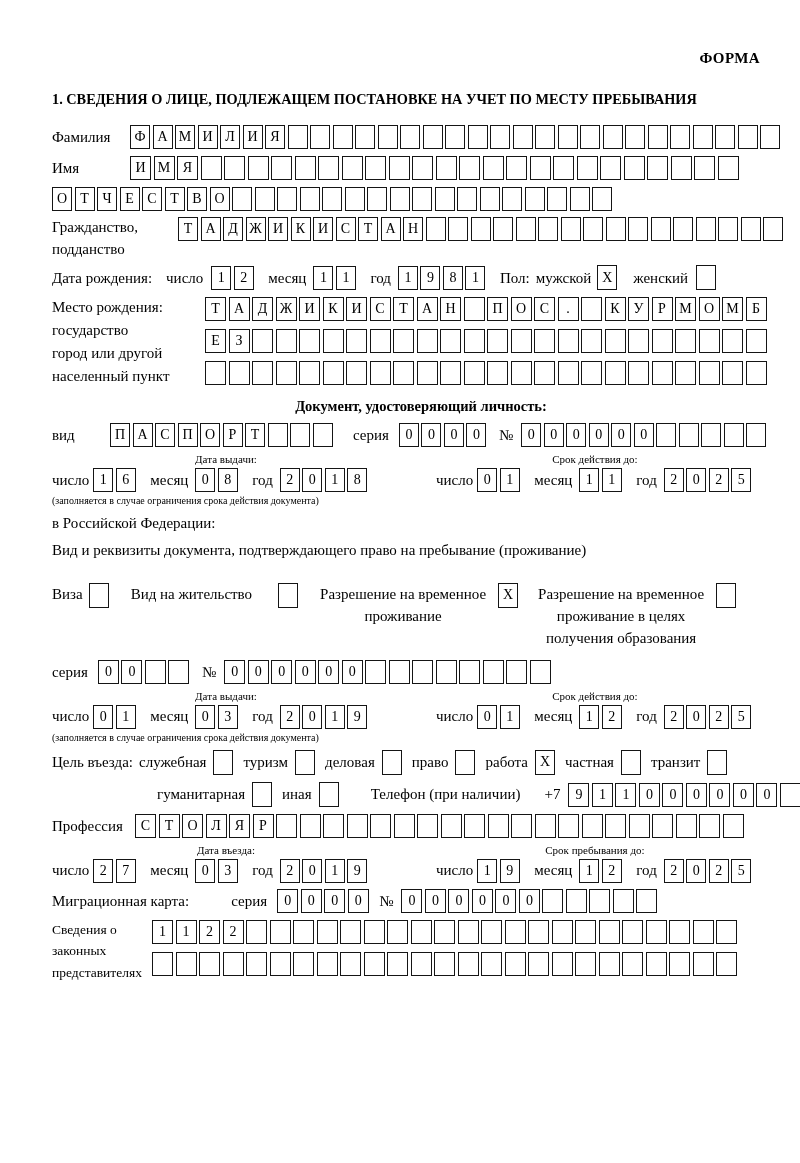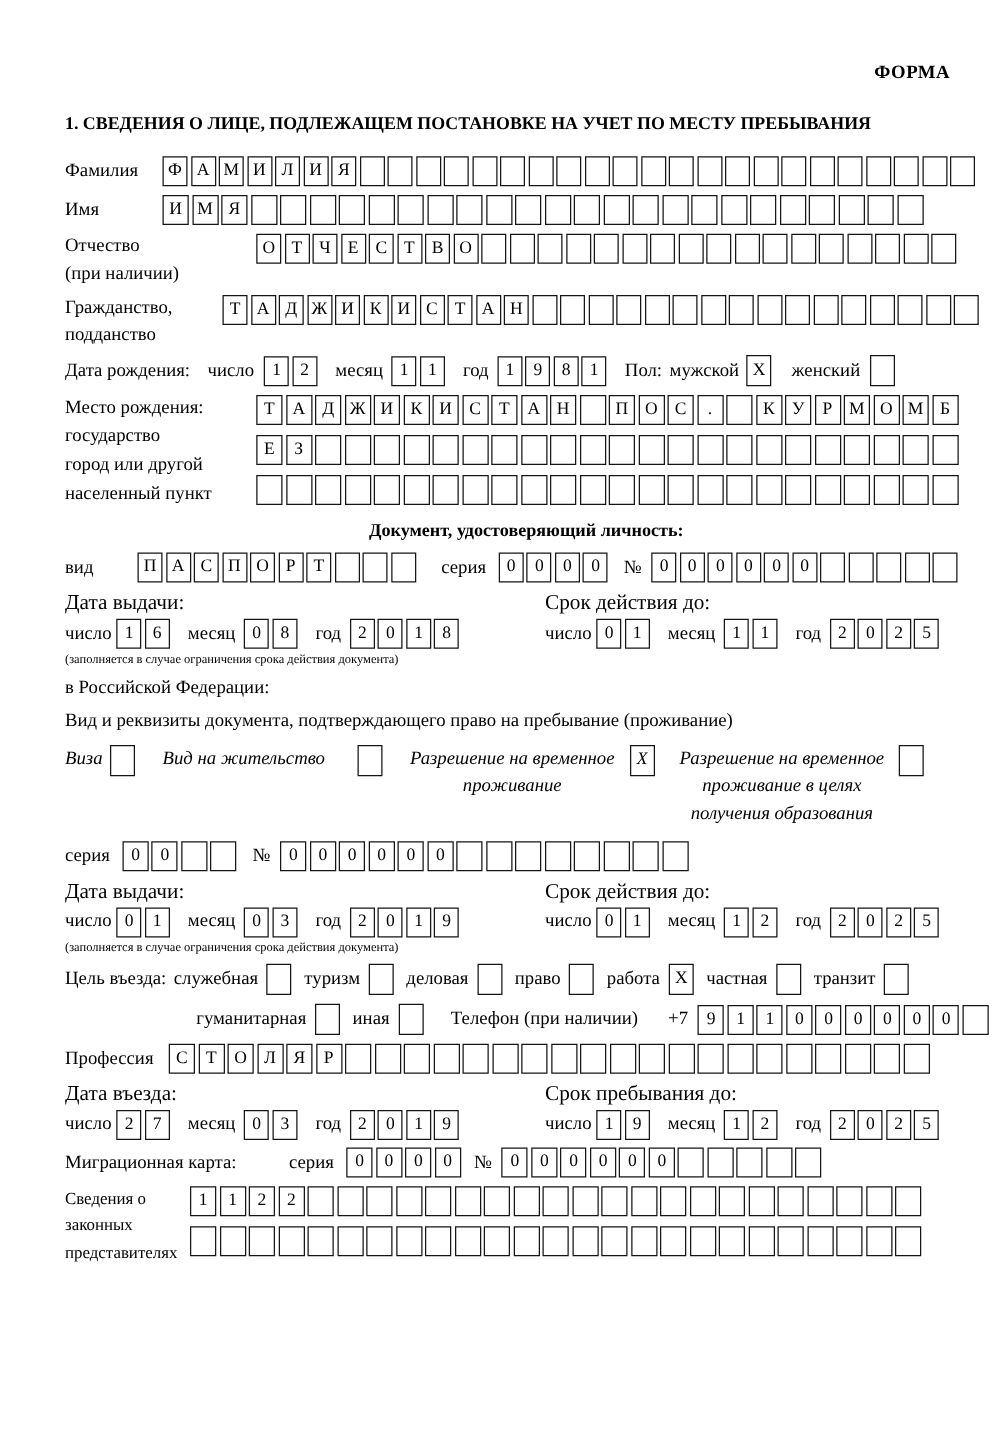--- a/index.html
+++ b/index.html
@@ -25,26 +25,26 @@
   .cbox{flex-shrink:0;box-sizing:border-box;width:20px;height:25px;border:1.6px solid #151515;
         display:inline-flex;align-items:center;justify-content:center;font-size:14px;background:#fff;}
   .mb8 .boxes{margin-bottom:8px;}
 
   .word{line-height:26px;flex-shrink:0;}
   .mh{margin:0 7px 0 12px;}
   .center-head{text-align:center;font-weight:bold;font-size:14.5px;margin:3px 0 7px;}
   .dpair{display:flex;margin-bottom:3px;}
   .dcol1{width:348px;flex-shrink:0;}
   .dcol2{margin-left:36px;flex-shrink:0;}
-  .dhead{font-size:17px;margin-bottom:2px;}
+  .dhead{text-align:center;font-size:11px;margin-bottom:2px;}
   .drow{display:flex;align-items:center;}
   .drow .word{line-height:24px;}
   .note{font-size:10px;text-align:left;padding-right:22px;margin:1px 0 6px;}
   .intro{line-height:1.55;margin-bottom:4px;}
-  .opts{display:flex;align-items:flex-start;margin:6px 0 10px;font-style:italic;}
+  .opts{display:flex;align-items:flex-start;margin:20px 0 10px;}
   .opt{display:flex;align-items:flex-start;}
   .optlbl{text-align:center;line-height:22px;}
   .purp{display:flex;align-items:flex-end;margin-bottom:6px;}
   .purp .cbox{margin:0 10px 0 7px;}
 </style>
 </head>
 <body>
 
 <div class="page">
 
@@ -114,24 +114,20 @@
         <span class="box"></span>
         <span class="box"></span>
         <span class="box"></span>
         <span class="box"></span>
         <span class="box"></span>
         <span class="box"></span>
       </div>
   </div>
 
   <div class="row">
-    <div class="lbl2" style="width:153px">
-      <div>Отчество</div>
-      <div>(при наличии)</div>
-    </div>
     <div class="boxes">
         <span class="box">О</span>
         <span class="box">Т</span>
         <span class="box">Ч</span>
         <span class="box">Е</span>
         <span class="box">С</span>
         <span class="box">Т</span>
         <span class="box">В</span>
         <span class="box">О</span>
         <span class="box"></span>
@@ -511,21 +507,21 @@
     <span class="cbox"></span>
     <span class="word">транзит</span>
     <span class="cbox"></span>
   </div>
 
   <div class="purp" style="margin-left:105px">
     <span class="word">гуманитарная</span>
     <span class="cbox"></span>
     <span class="word">иная</span>
     <span class="cbox"></span>
-    <span class="word" style="margin-left:12px">Телефон (при наличии)</span>
+    <span class="word" style="margin-left:22px">Телефон (при наличии)</span>
     <span class="word" style="margin:0 8px 0 24px">+7</span>
     <div class="boxes wide">
         <span class="box">9</span>
         <span class="box">1</span>
         <span class="box">1</span>
         <span class="box">0</span>
         <span class="box">0</span>
         <span class="box">0</span>
         <span class="box">0</span>
         <span class="box">0</span>

